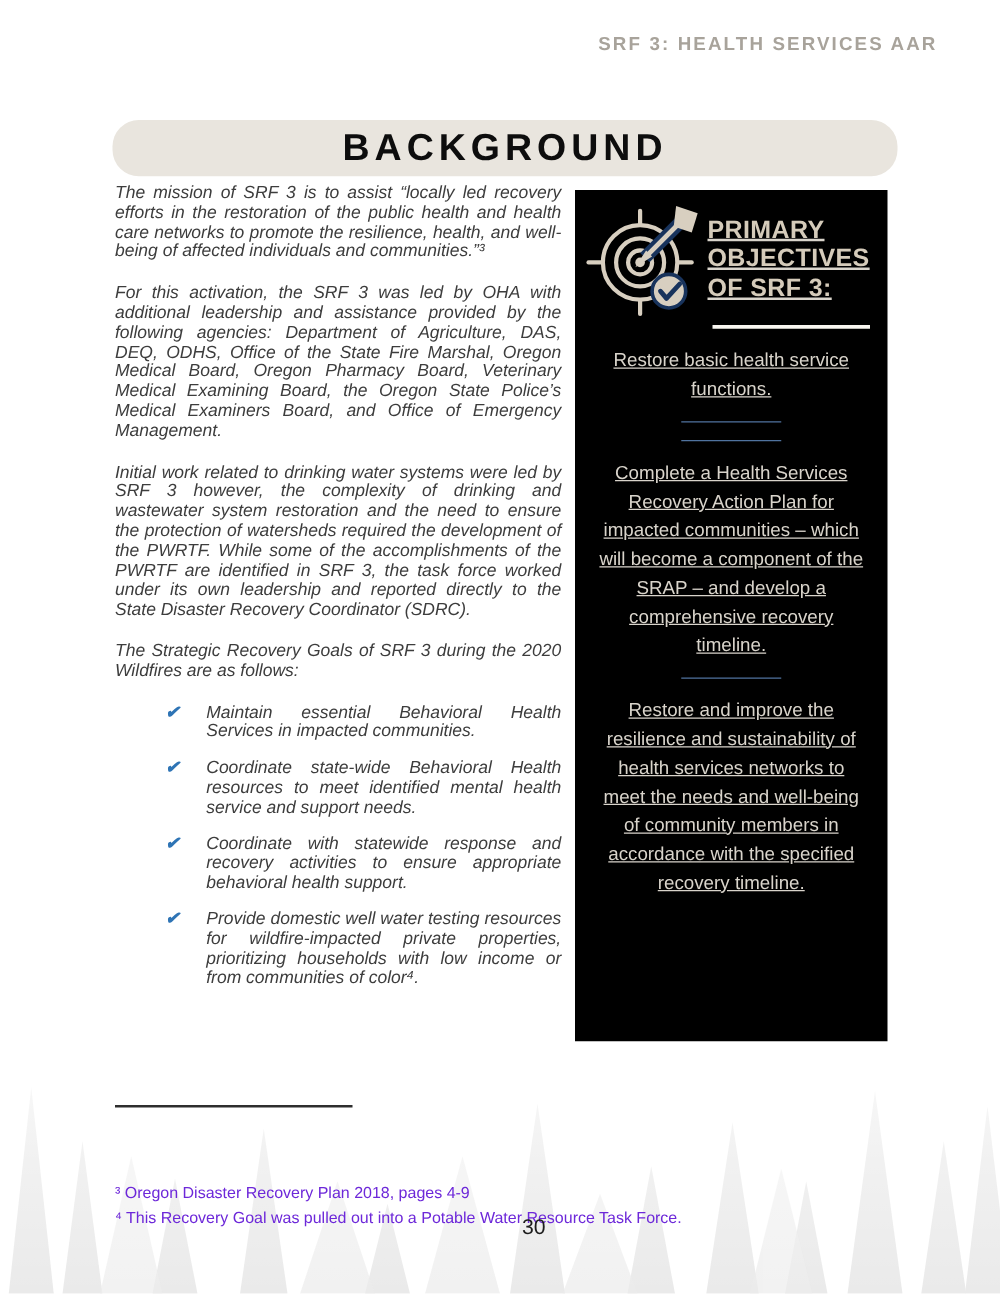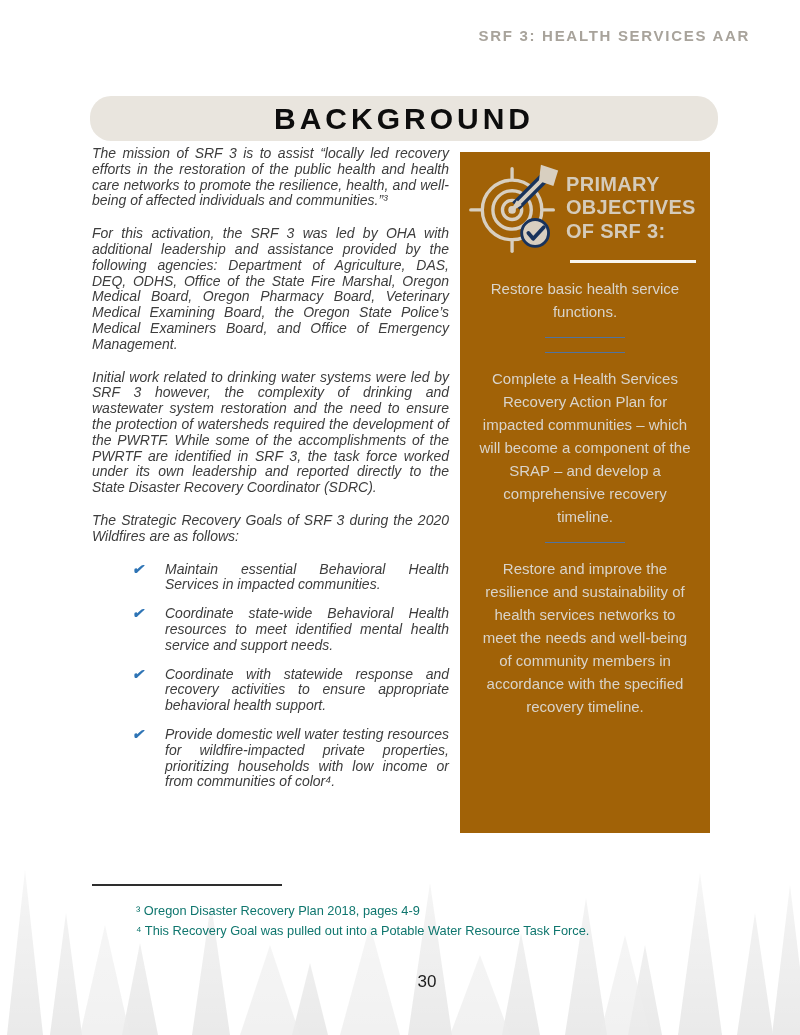--- a/index.html
+++ b/index.html
@@ -30,38 +30,38 @@
     left:92px;top:146px;width:357px;z-index:1;
     color:#3d3d3d;font-size:14px;line-height:15.8px;text-align:justify;font-style:italic;
   }
   .body-col p{margin:0 0 17px 0;}
   .bullets{margin:3px 0 0 40px;padding:0;list-style:none;}
   .bullets li{display:flex;gap:15px;margin-bottom:13px;}
   .check{color:#2e74b5;font-size:14px;flex:0 0 18px;line-height:15.8px;font-weight:bold;}
   .bullets .btxt{text-align:justify;}
   
   .sidebar{
-    left:460px;top:152px;width:250px;height:681px;background:#a16207;z-index:1;
-    color:#d9d4cb;box-sizing:border-box;padding:0 0 10px 0;
+    left:460px;top:152px;width:250px;height:681px;background:#000000;z-index:1;
+    color:#d9d4cb;box-sizing:border-box;padding:0 0 10px 0;text-decoration:underline;
   }
   .sb-head{display:flex;align-items:center;padding:8px 14px 0 6px;gap:4px;}
   .sb-head svg{flex:0 0 96px;}
   .sb-title{
     font-size:20px;font-weight:bold;line-height:1.18;color:#d5cbba;
     letter-spacing:0.3px;width:126px;
   }
   .head-rule{height:2.5px;background:#f8f6f0;margin:4px 14px 0 110px;}
   .objective{
     font-size:15px;line-height:23px;text-align:center;margin:0 18px;color:#d9d4cb;
   }
   .objective.first{margin-top:14px;}
   .obj-sep{width:80px;height:1px;background:#50739f;margin:14px auto;}
   
   .fn-rule{left:92px;top:884px;width:190px;border-top:2px solid #2e2e2e;z-index:1;}
-  .footnotes{left:92px;top:901px;width:560px;z-index:1;color:#0f766e;font-size:12.8px;line-height:19.5px;margin-left:44px;}
+  .footnotes{left:92px;top:944px;width:560px;z-index:1;color:#6d28d9;font-size:12.8px;line-height:19.5px;}
   .footnotes div{margin:0;}
   
   .page-num{left:0;top:972px;width:800px;text-align:center;z-index:1;color:#1c1c1c;font-size:17px;padding-left:27px;}
 </style>
 </head>
 <body>
 
 <svg class="layer watermark" viewBox="0 0 800 240" preserveAspectRatio="none" aria-hidden="true">
   <defs>
     <linearGradient id="fog" x1="0" y1="0" x2="0" y2="1">

